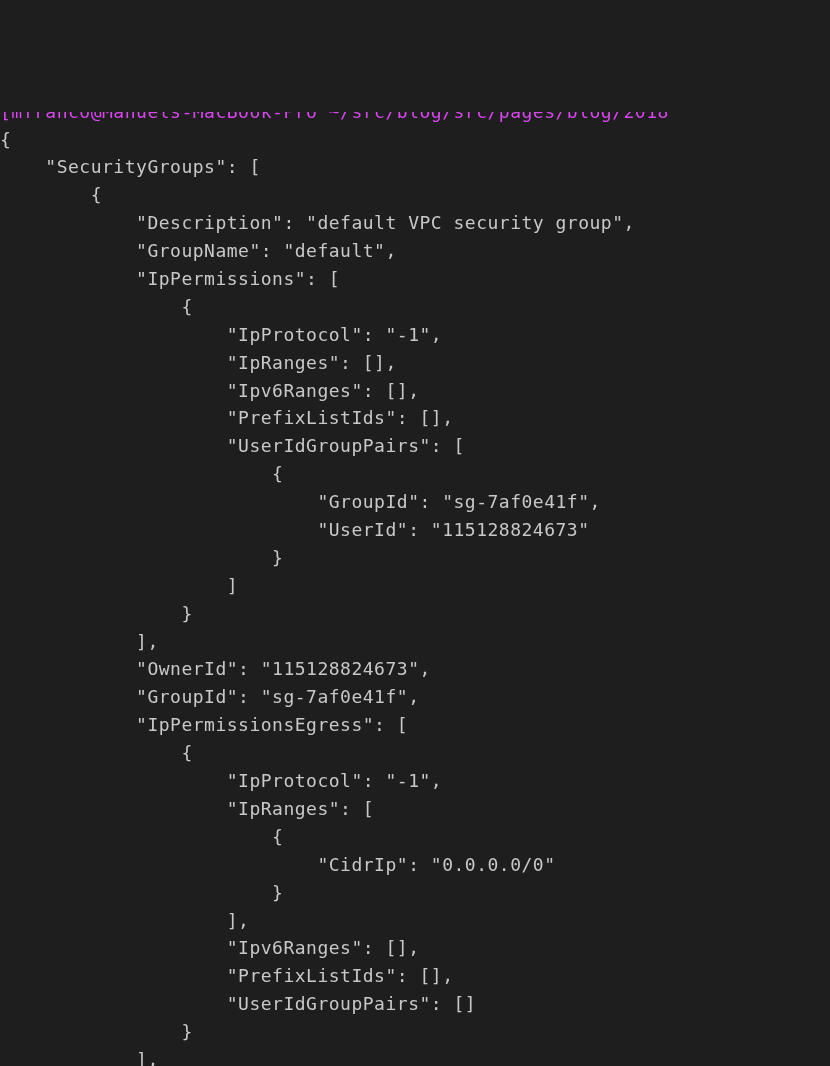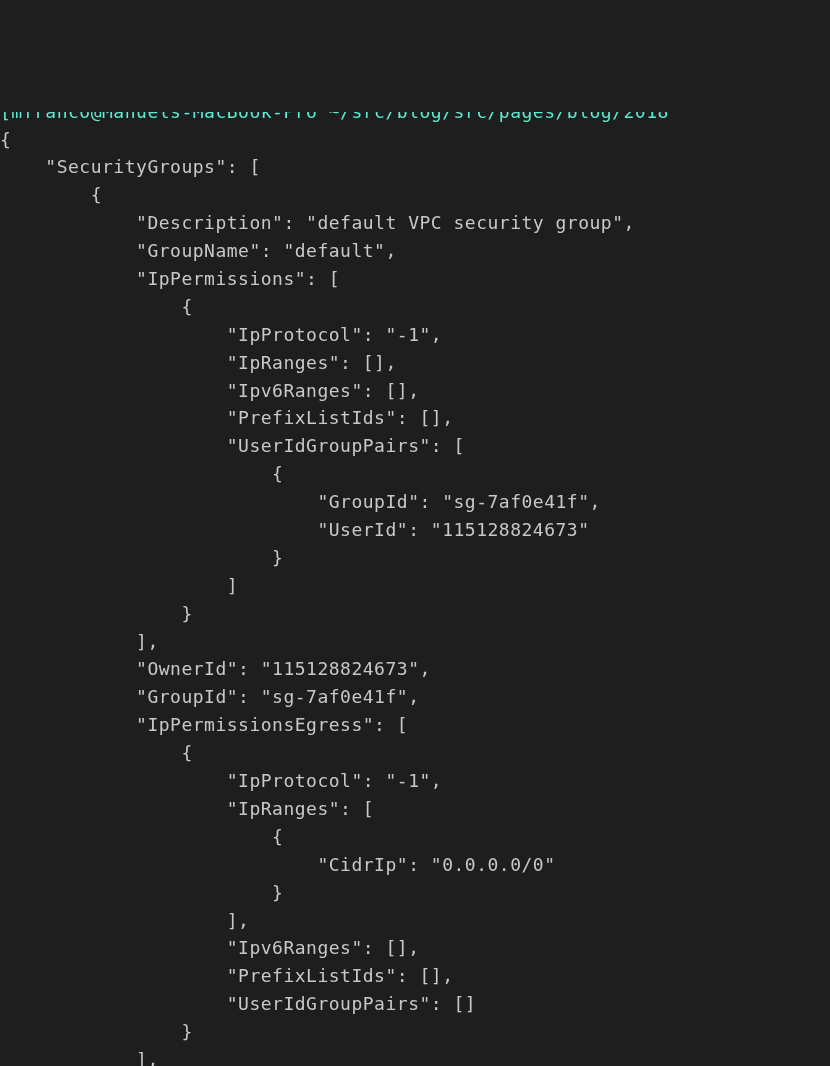--- a/index.html
+++ b/index.html
@@ -17,21 +17,21 @@
       white-space: pre;
       overflow: hidden;
       width: 830px;
       height: 1066px;
       letter-spacing: 0.5px;
     }
     .terminal {
       padding: 0;
     }
     .prompt-line {
-      color: #5eead4;
+      color: #d946ef;
       overflow: hidden;
       height: 14px;
       position: relative;
     }
     .prompt-cut {
       position: absolute;
       top: -14px;
       white-space: nowrap;
     }
   </style>

